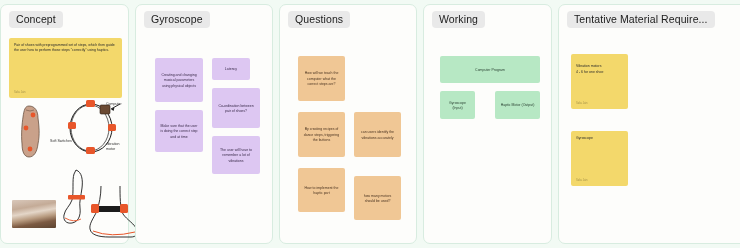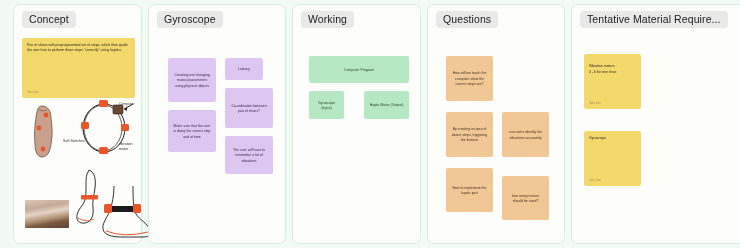--- a/index.html
+++ b/index.html
@@ -7,21 +7,21 @@
     width: 740px; height: 248px;
     background: #f2faf4;
     font-family: "Liberation Sans", sans-serif;
     overflow: hidden;
   }
   .board {
     width: 740px; height: 248px;
     display: flex;
     align-items: flex-start;
     gap: 6px;
-    padding: 4px 13px;
+    padding: 4px 0;
     background: #f2faf4;
   }
   .section {
     background: #fdfdfb;
     border: 1px solid #d8ece0;
     border-radius: 7px;
     height: 240px;
     position: relative;
     flex: 0 0 auto;
     padding: 6px 8px;
@@ -157,52 +157,52 @@
       </div>
       <div class="note note-purple note-center" style="left:68px; top:50px; width:48px; height:40px;">
         <span>Co-ordination between pair of shoes?</span>
       </div>
       <div class="note note-purple note-center" style="left:68px; top:98px; width:48px; height:38px;">
         <span>The user will have to remember a lot of vibrations</span>
       </div>
     </div>
   </div>
 
+  <div class="section sec-questions">
+    <div class="sec-title">Questions</div>
+    <div class="canvas">
+      <div class="note note-orange note-center" style="left:10px; top:18px; width:47px; height:45px;">
+        <span>How will we teach the computer what the correct steps are?</span>
+      </div>
+      <div class="note note-orange note-center" style="left:10px; top:74px; width:47px; height:45px;">
+        <span>By creating recipes of dance steps, triggering the buttons</span>
+      </div>
+      <div class="note note-orange note-center" style="left:66px; top:74px; width:47px; height:45px;">
+        <span>can users identify the vibrations accurately</span>
+      </div>
+      <div class="note note-orange note-center" style="left:10px; top:130px; width:47px; height:44px;">
+        <span>How to implement the haptic part</span>
+      </div>
+      <div class="note note-orange note-center" style="left:66px; top:138px; width:47px; height:44px;">
+        <span>how many motors should be used?</span>
+      </div>
+    </div>
+  </div>
+
   <div class="section sec-working">
     <div class="sec-title">Working</div>
     <div class="canvas">
       <div class="note note-green note-center" style="left:8px; top:18px; width:100px; height:27px;">
         <span>Computer Program</span>
       </div>
       <div class="note note-green note-center" style="left:8px; top:53px; width:35px; height:28px;">
         <span>Gyroscope (Input)</span>
       </div>
       <div class="note note-green note-center" style="left:63px; top:53px; width:45px; height:28px;">
         <span>Haptic Motor (Output)</span>
-      </div>
-    </div>
-  </div>
-
-  <div class="section sec-questions">
-    <div class="sec-title">Questions</div>
-    <div class="canvas">
-      <div class="note note-orange note-center" style="left:10px; top:18px; width:47px; height:45px;">
-        <span>How will we teach the computer what the correct steps are?</span>
-      </div>
-      <div class="note note-orange note-center" style="left:10px; top:74px; width:47px; height:45px;">
-        <span>By creating recipes of dance steps, triggering the buttons</span>
-      </div>
-      <div class="note note-orange note-center" style="left:66px; top:74px; width:47px; height:45px;">
-        <span>can users identify the vibrations accurately</span>
-      </div>
-      <div class="note note-orange note-center" style="left:10px; top:130px; width:47px; height:44px;">
-        <span>How to implement the haptic part</span>
-      </div>
-      <div class="note note-orange note-center" style="left:66px; top:138px; width:47px; height:44px;">
-        <span>how many motors should be used?</span>
       </div>
     </div>
   </div>
 
   <div class="section sec-materials">
     <div class="sec-title">Tentative Material Require...</div>
     <div class="canvas">
       <div class="note note-yellow note-top" style="left:4px; top:16px; width:57px; height:55px; white-space:pre-line;">
         <span class="body">Vibration motors
 4 - 6 for one shoe</span>

